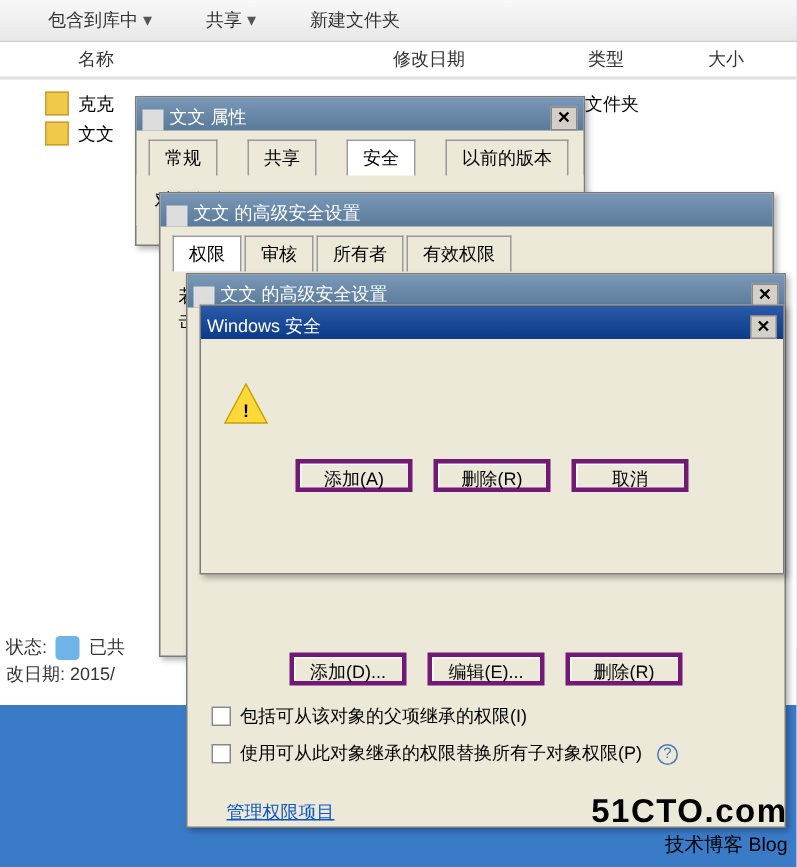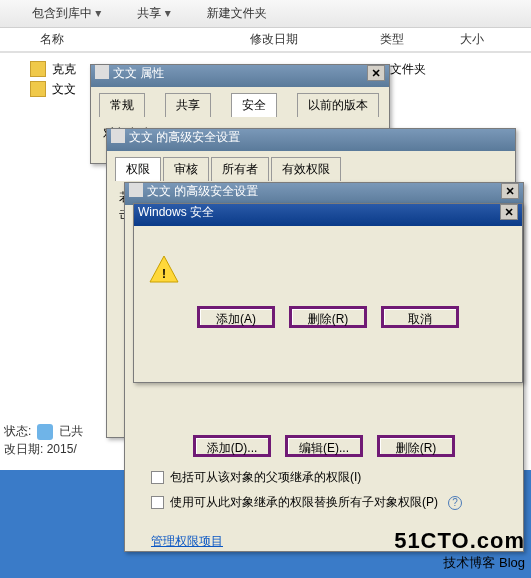--- a/index.html
+++ b/index.html
@@ -1,56 +1,56 @@
 <!DOCTYPE html>
 <html><head>
 <meta charset="utf-8">
 <style>
 *{box-sizing:border-box;margin:0;padding:0;font-family:"Microsoft YaHei",SimSun,Arial,sans-serif;font-size:12px;}
 body{background:#3a7bc8;width:531px;height:578px;overflow:hidden;position:relative;}
 .explorer{position:absolute;top:0;left:0;right:0;height:470px;background:#fff;}
 .toolbar{height:28px;background:linear-gradient(#f8f8f8,#e8e8e8);display:flex;align-items:center;padding:0 8px;gap:12px;border-bottom:1px solid #d0d0d0;}
 .toolbar span{color:#333;margin-left:24px;}
 .toolbar .drop::after{content:" ▾";color:#555;}
-.headers{height:24px;background:#fff;display:flex;align-items:center;border-bottom:1px solid #e0e0e0;padding-left:32px;}
+.headers{height:24px;background:#fff;display:flex;align-items:center;border-bottom:1px solid #e0e0e0;padding-left:44px;}
 .headers span{padding:0 8px;color:#333;}
 .hname{width:210px;}
 .hdate{width:130px;}
 .htype{width:80px;}
 .filelist{background:#fff;height:380px;border-top:1px solid #e0e0e0;padding-top:6px;padding-left:30px;}
 .filerow{display:flex;align-items:center;height:20px;}
 .ficon{width:16px;height:16px;background:#f0c94a;border:1px solid #c9a030;margin-right:6px;}
 .fname{width:208px;}
 .fdate{width:130px;color:#333;}
 .ftype{width:80px;}
 .status{position:absolute;left:4px;bottom:30px;display:flex;align-items:center;gap:6px;color:#333;}
 .sticon{width:16px;height:16px;background:#6fb4e8;border-radius:3px;}
 .mdate{position:absolute;left:4px;bottom:12px;color:#333;}
 
 .dlg{position:absolute;background:#ece9d8;border:1px solid #7b7b7b;box-shadow:2px 2px 4px rgba(0,0,0,0.3);}
-.titlebar{height:22px;background:linear-gradient(#7a98b8,#5a7a9a);color:#fff;display:flex;align-items:flex-start;padding:0 4px;font-size:12px;}
+.titlebar{height:22px;background:linear-gradient(#7a98b8,#5a7a9a);color:#fff;display:flex;align-items:flex-end;padding:0 4px;font-size:12px;}
 .titlebar .ticon{width:14px;height:14px;background:#ddd;margin-right:4px;}
 .titlebar .ttext{flex:1;}
 .closebtn{width:18px;height:16px;background:#d4d0c8;border:1px solid #888;color:#000;text-align:center;line-height:14px;font-size:11px;font-weight:bold;cursor:pointer;}
 
 .dlg1{top:64px;left:90px;width:300px;height:100px;}
 .tabs1{display:flex;padding:6px 8px 0 8px;gap:20px;}
 .tab{padding:3px 10px;background:#ece9d8;border:1px solid #999;border-bottom:none;cursor:pointer;}
 .tab.active{background:#fff;}
 .dlg1body{padding:8px 12px;background:#ece9d8;}
 
 .dlg2{top:128px;left:106px;width:410px;height:310px;}
 .tabs2{display:flex;padding:6px 8px 0 8px;gap:2px;}
 .dlg2body{padding:8px 12px;}
 
 .dlg3{top:182px;left:124px;width:400px;height:370px;}
 .dlg3body{padding:8px 12px;}
 .btnrow{display:flex;gap:14px;justify-content:center;margin:12px 0;}
 .winbtn{min-width:78px;height:22px;background:#ece9d8;border:3px solid #701a75;box-shadow:inset 1px 1px 0 #fff;cursor:pointer;text-align:center;line-height:20px;}
-.chkrow{margin:8px 0 4px 14px;display:flex;align-items:center;gap:6px;}
+.chkrow{margin:8px 0 4px 4px;display:flex;align-items:center;gap:6px;}
 .chkbox{width:13px;height:13px;border:1px solid #888;background:#fff;}
 .helpicon{width:14px;height:14px;border:1px solid #4a7ab8;border-radius:50%;color:#4a7ab8;text-align:center;line-height:12px;font-size:10px;margin-left:4px;}
 .link{color:#0b57c4;text-decoration:underline;cursor:pointer;margin:18px 0 0 14px;display:inline-block;}
 
 .dlg4{top:203px;left:133px;width:390px;height:180px;}
 .titlebar4{background:linear-gradient(#2a5aa8,#0a3a88);}
 .dlg4body{padding:12px 14px;display:flex;gap:12px;}
 .warnicon{width:32px;height:32px;flex-shrink:0;margin-top:16px;}
 .warnicon svg{width:32px;height:32px;}
 .msgtext{flex:1;line-height:18px;}

